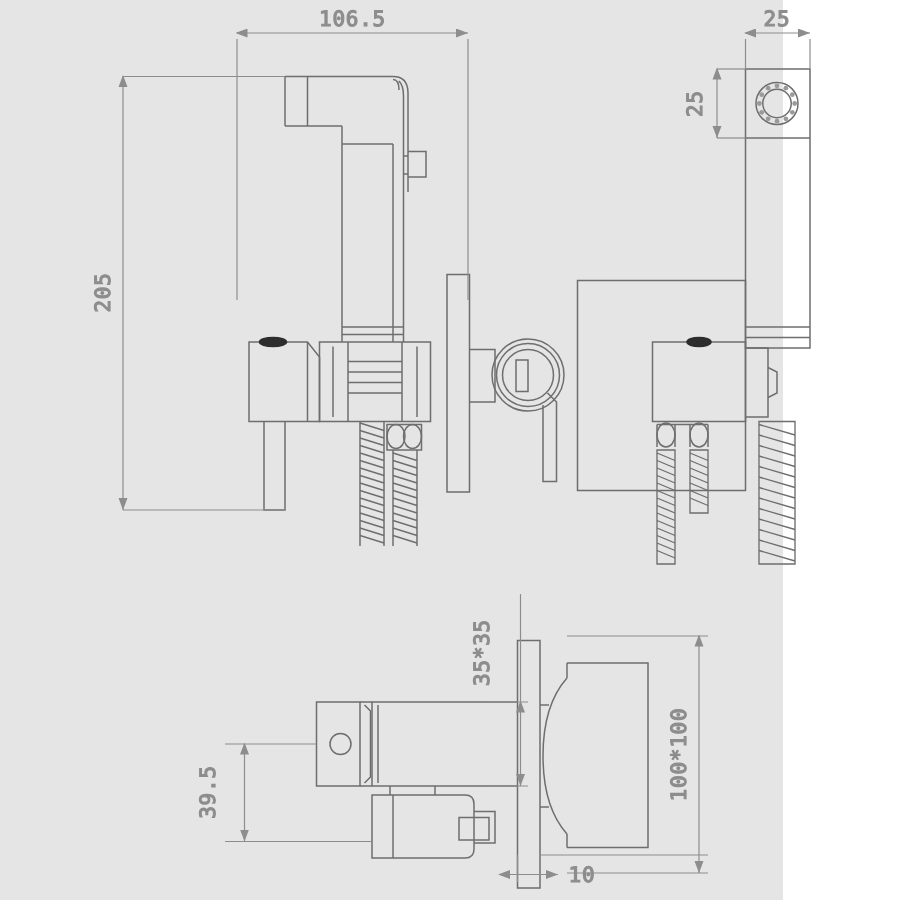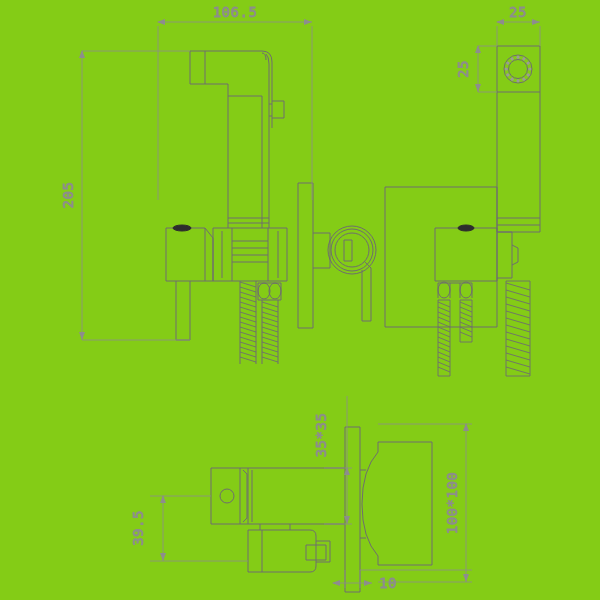--- a/index.html
+++ b/index.html
@@ -1,19 +1,19 @@
 <!DOCTYPE html>
 <html><head>
 <meta charset="utf-8">
 <title>Technical Drawing</title>
 <style>
   html,body{margin:0;padding:0;background:#ffffff;}
   body{width:600px;height:600px;overflow:hidden;
        font-family:"DejaVu Sans Mono","Liberation Mono",monospace;}
-  #sheet{position:relative;width:600px;height:600px;background:#84cc16;}
+  #sheet{position:relative;width:522px;height:600px;background:#e5e5e5;}
   svg{display:block;}
   .dimtext{font-family:"DejaVu Sans Mono","Liberation Mono",monospace;
            font-size:14px;fill:#8d8d8d;letter-spacing:0.5px;}
 </style>
 </head>
 <body>
 
 <div id="sheet">
 <svg width="600" height="600" viewBox="0 0 600 600">
 

